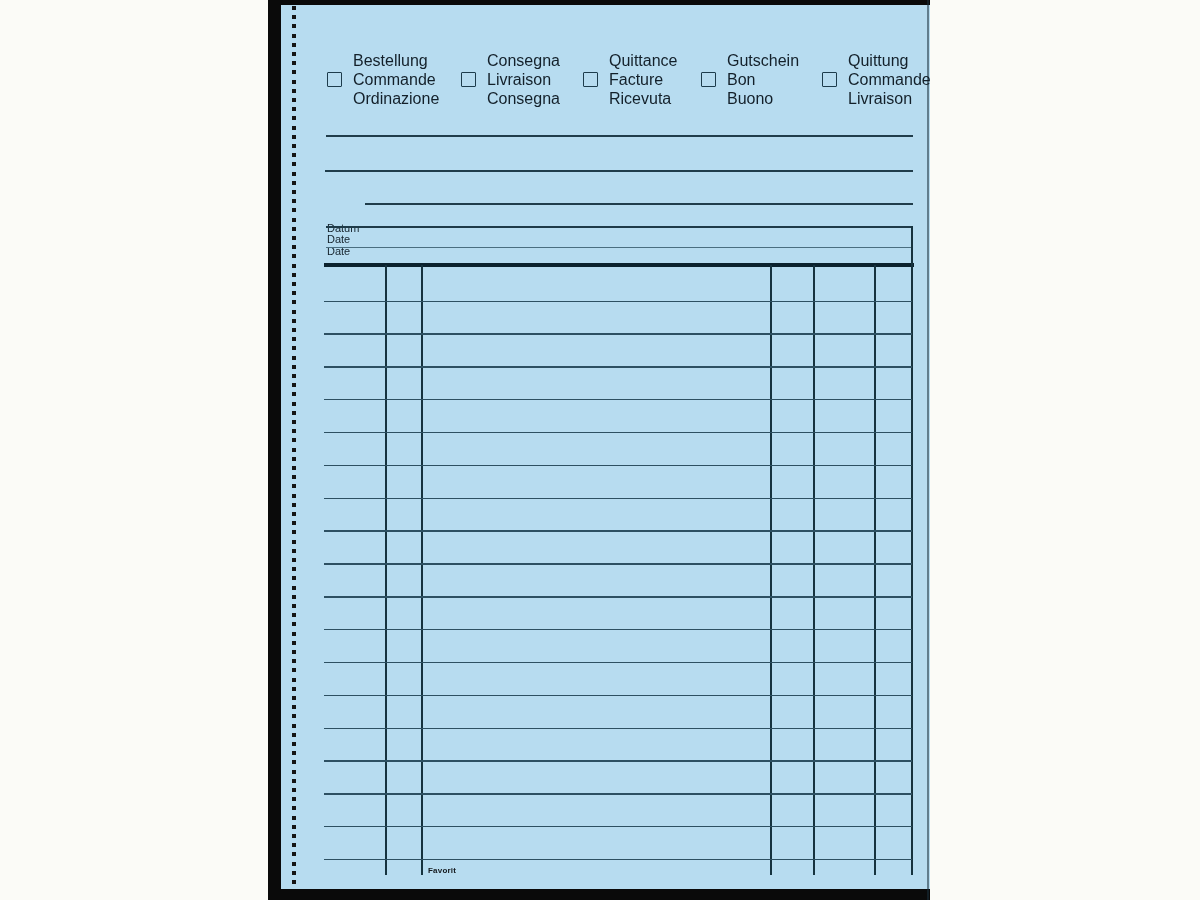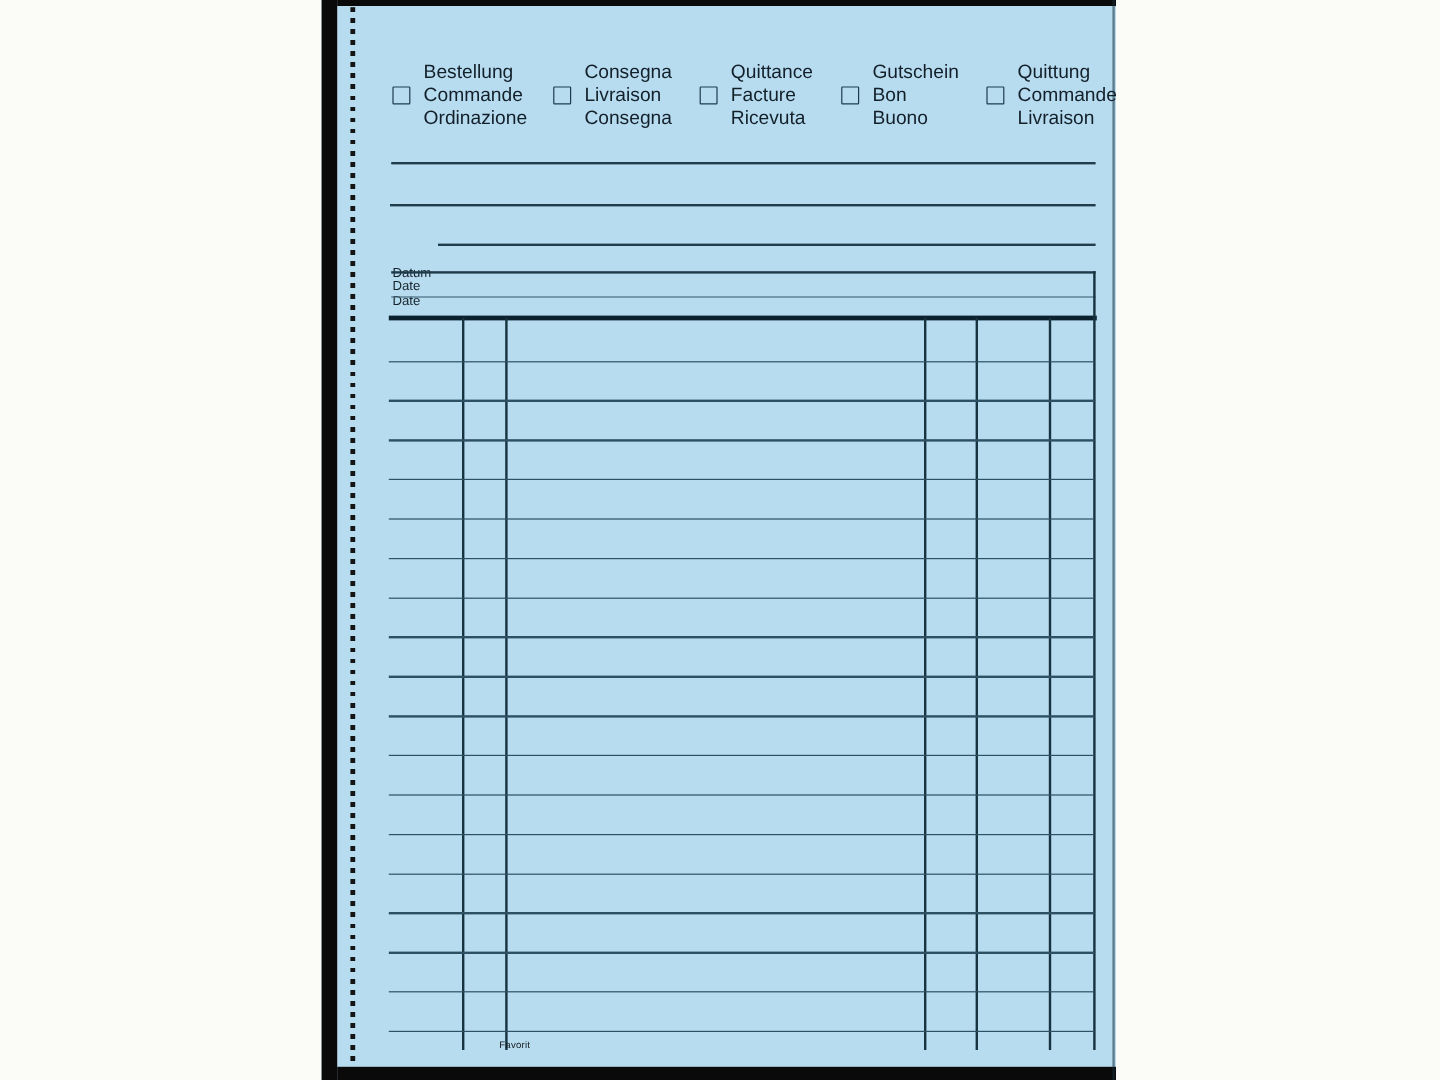--- a/index.html
+++ b/index.html
@@ -26,21 +26,21 @@
   
   .boxA{position:absolute;left:58px;top:226px;width:587px;height:1.5px;background:#1e3b49;}
   .boxB{position:absolute;left:58px;top:247px;width:587px;height:1px;background:#4a6e80;}
   .thick{position:absolute;left:56px;top:263px;width:590px;height:3.5px;background:#0b222e;}
   
   .grid{position:absolute;left:0;top:0;width:662px;height:900px;}
   .vline{position:absolute;top:265px;width:2px;height:610px;background:#16333f;}
   .v1{left:117px}.v2{left:153px}.v3{left:502px}.v4{left:545px}.v5{left:606px}
   .v6{left:643px;top:226px;height:649px;}
   .rowline{position:absolute;left:56px;width:588px;height:1.4px;background:#2d5062;}
-  .brand{position:absolute;left:148px;top:866px;font-size:8px;font-weight:normal;color:#14191d;letter-spacing:0.2px;}
+  .brand{position:absolute;left:160px;top:866px;font-size:8px;font-weight:bold;color:#14191d;letter-spacing:0.2px;}
 </style>
 </head>
 <body>
 
 <div class="canvas">
   <div class="paper">
 
     <div class="edge-top"></div>
     <div class="edge-left"></div>
     <div class="edge-bottom"></div>

